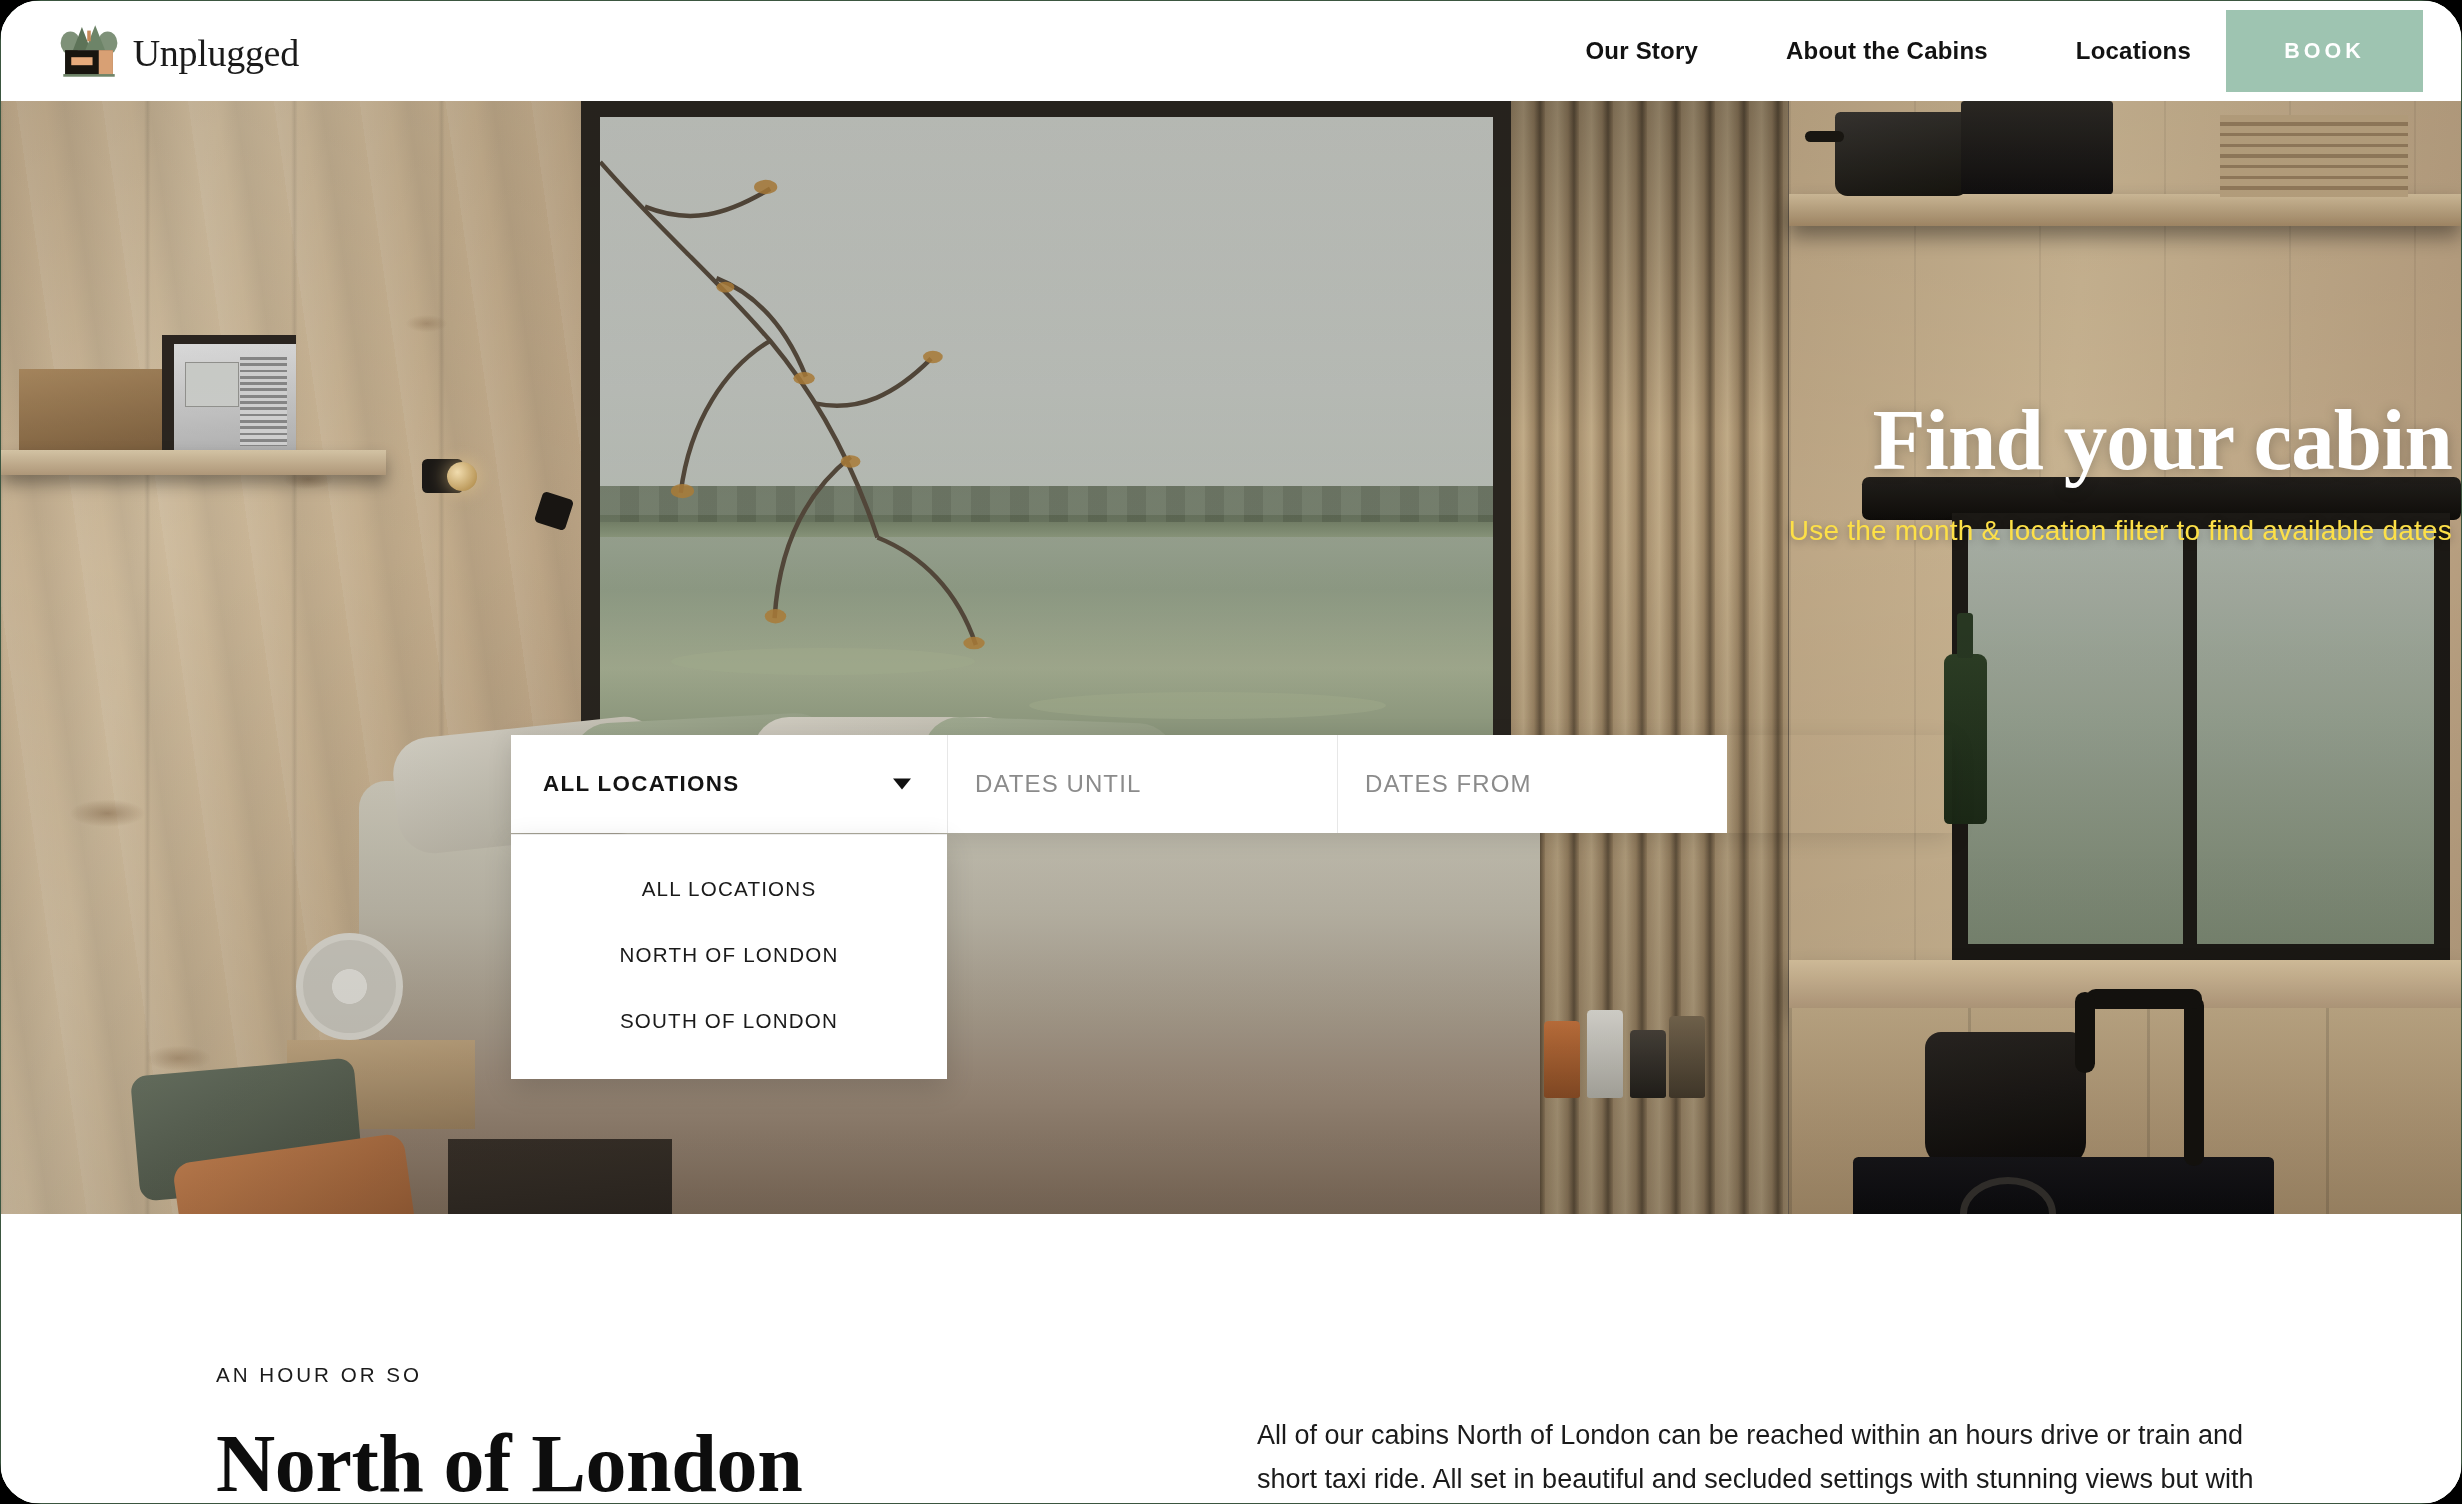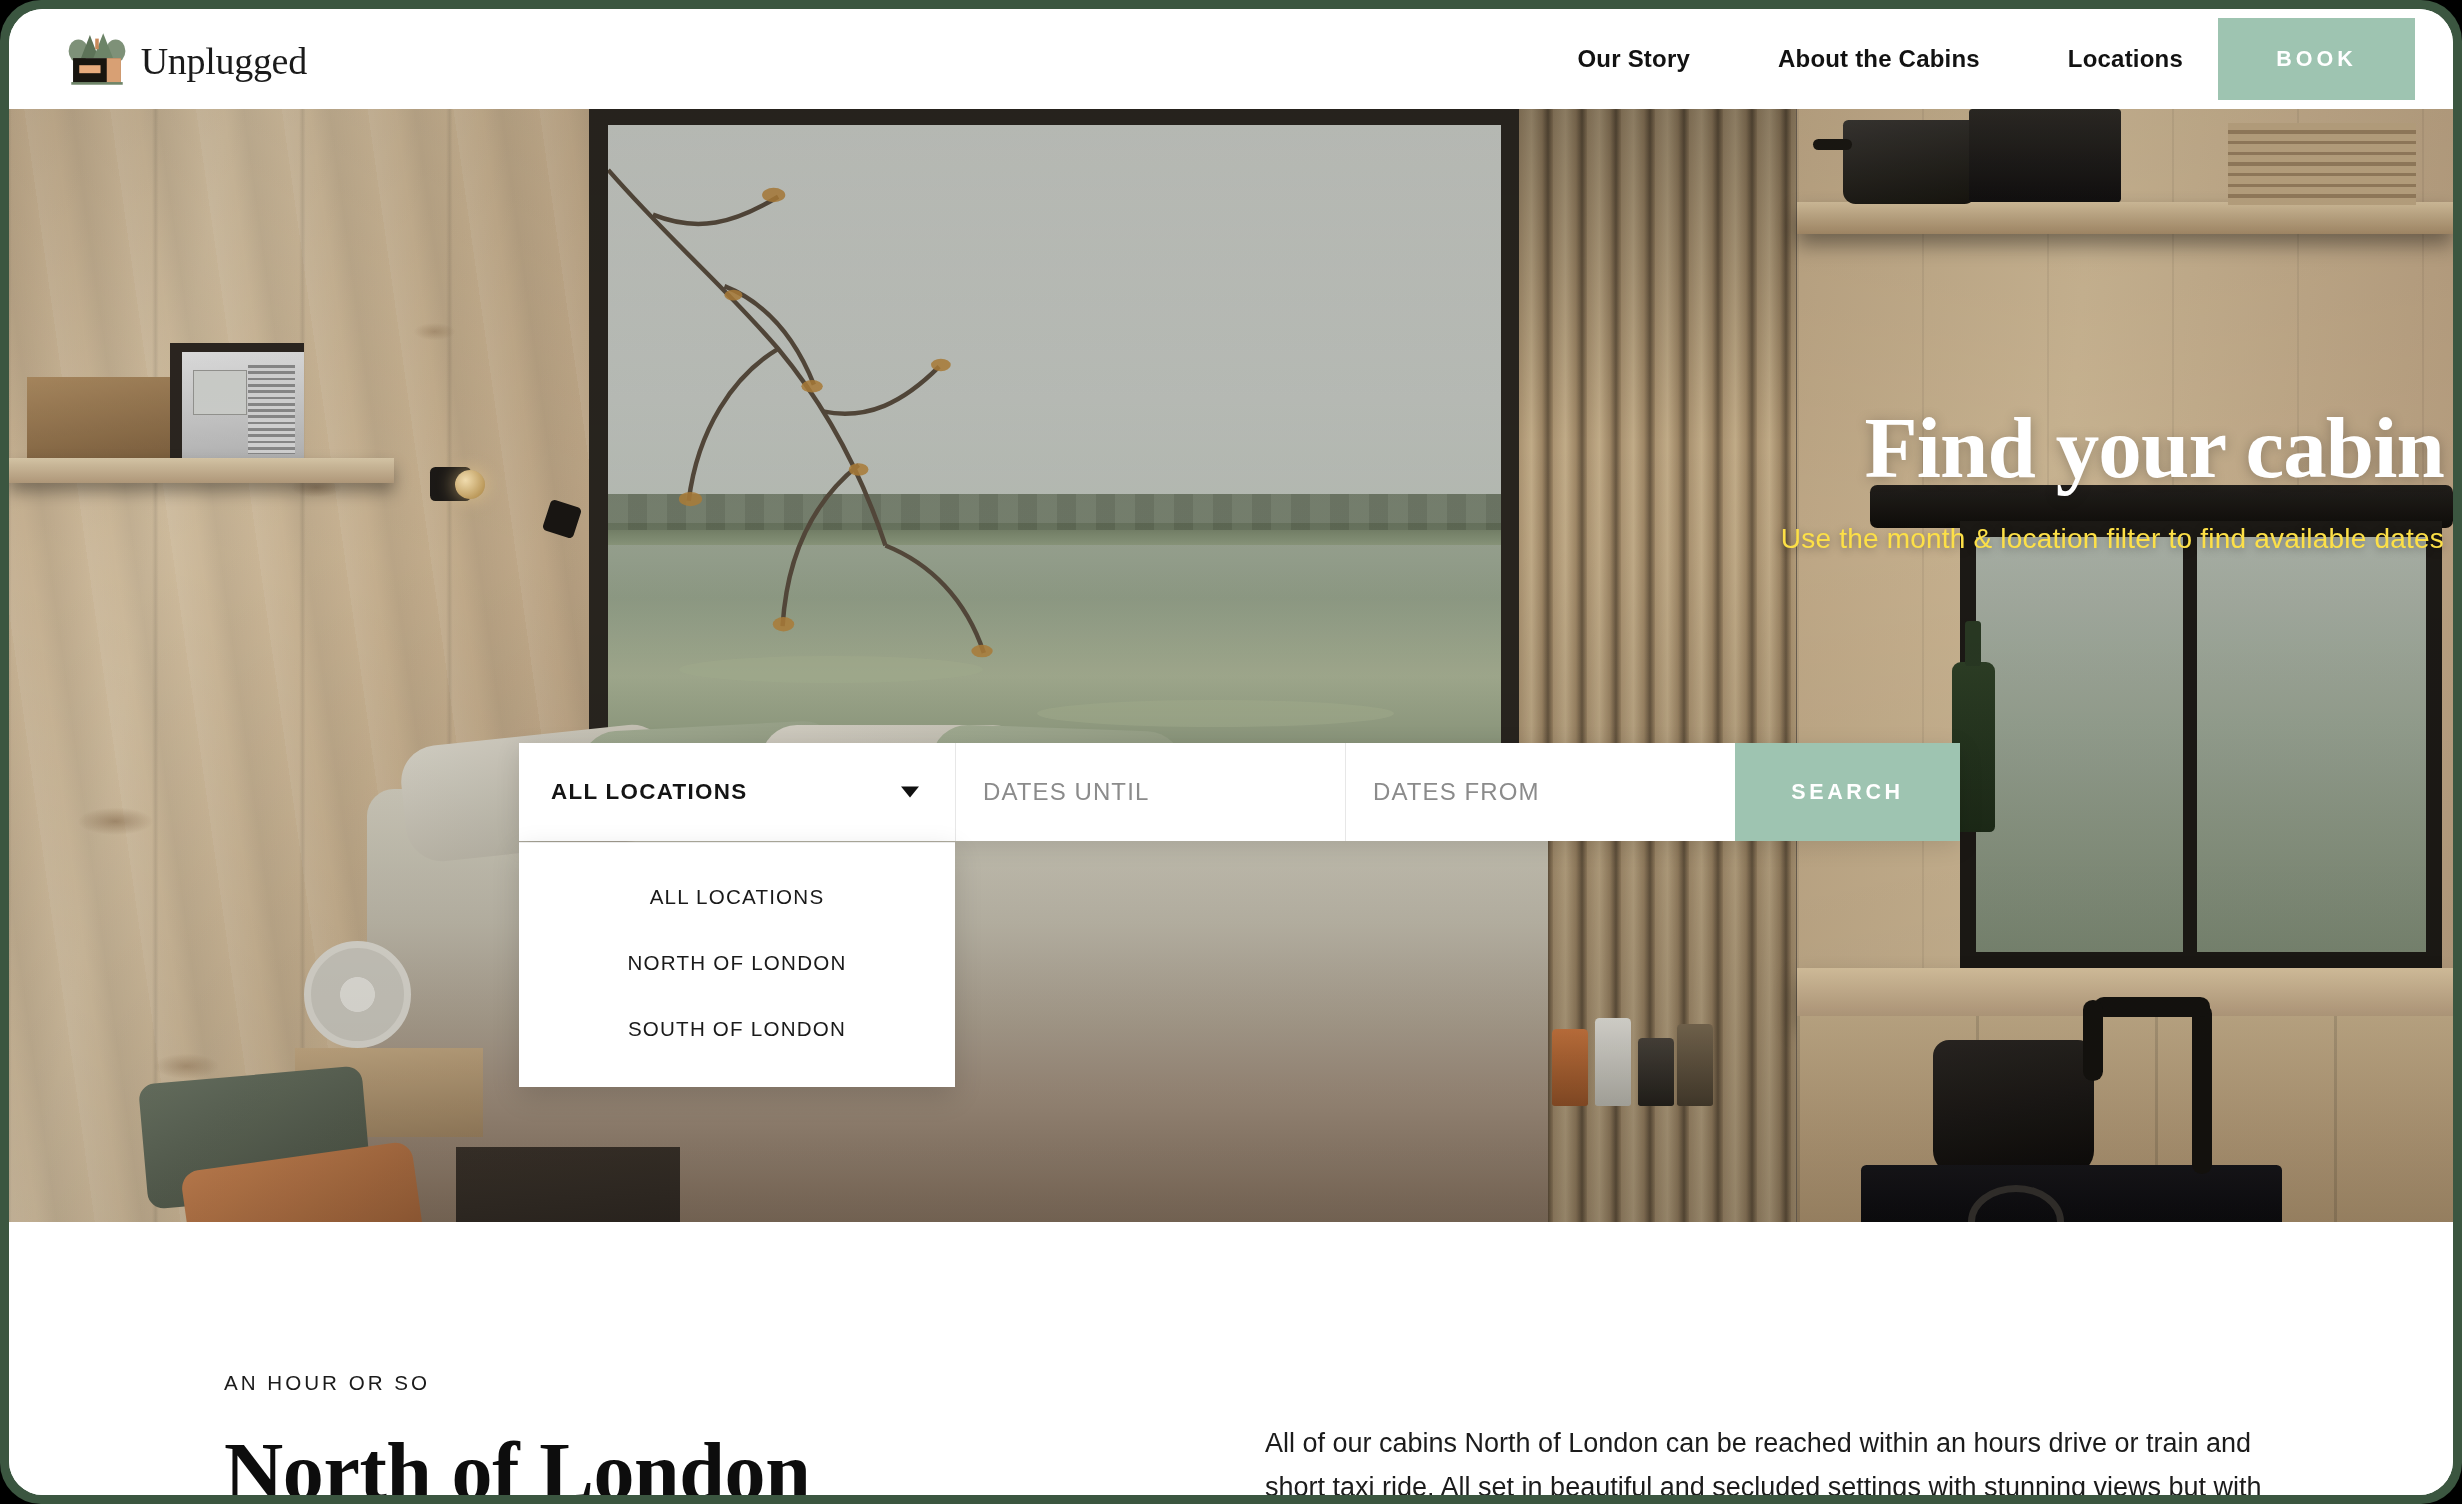--- a/index.html
+++ b/index.html
@@ -10,21 +10,21 @@
     background: #000;
     font-family: "Liberation Sans", sans-serif;
   }
 
   
   .frame {
     position: absolute;
     inset: 0;
     background: #3b5640;
     border-radius: 41px;
-    padding: 9px;
+    padding: 1px;
     overflow: hidden;
   }
   .viewport {
     position: relative;
     width: 100%;
     height: 100%;
     background: #ffffff;
     border-radius: 34px;
     overflow: hidden;
   }
@@ -576,21 +576,20 @@
       <div class="sb-cell sb-select">
         <span class="sb-select-label">ALL LOCATIONS</span>
         <span class="caret"></span>
       </div>
       <div class="sb-cell sb-date w-until">
         <input type="text" placeholder="DATES UNTIL" style="">
       </div>
       <div class="sb-cell sb-date w-from">
         <input type="text" placeholder="DATES FROM" style="">
       </div>
-      <button class="sb-search w-btn">SEARCH</button>
     </div>
 
     <div class="dropdown">
       <div class="dd-item">ALL LOCATIONS</div>
       <div class="dd-item">NORTH OF LONDON</div>
       <div class="dd-item">SOUTH OF LONDON</div>
     </div>
 
     <div class="section">
       <div class="sec-left">

